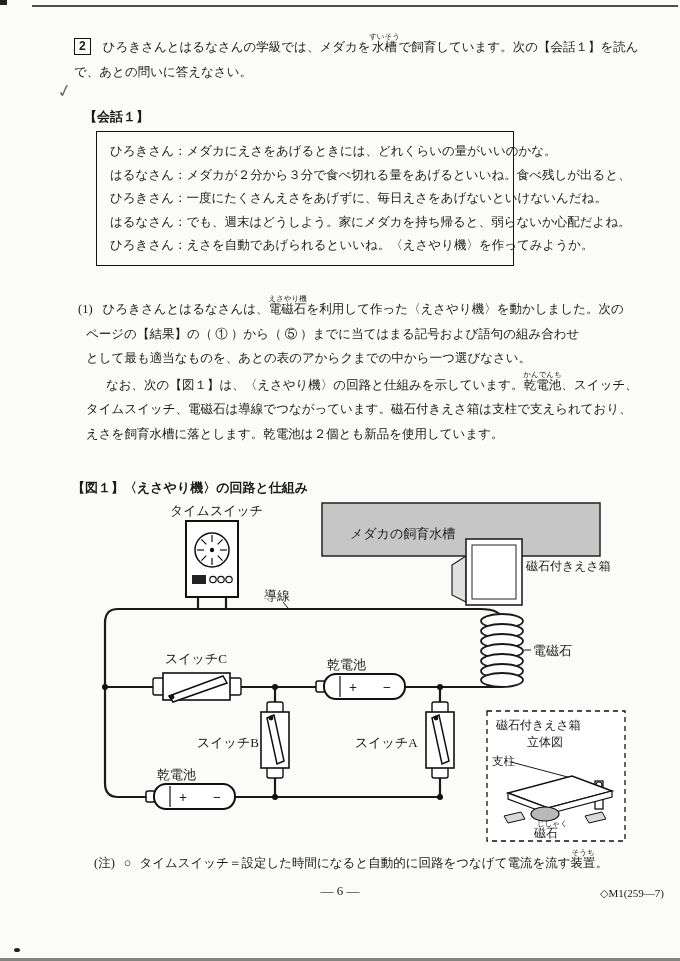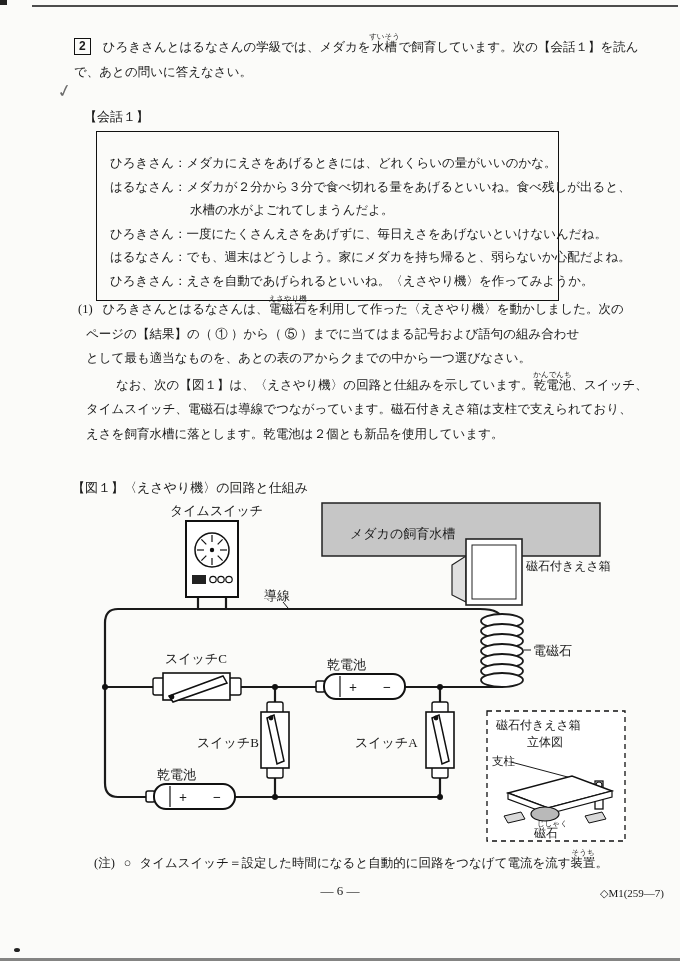--- a/index.html
+++ b/index.html
@@ -20,34 +20,34 @@
     display:inline-block;
     border:1.5px solid #111;
     font-family:"Liberation Sans","DejaVu Sans",sans-serif;
     font-weight:bold;
     font-size:12px;
     line-height:15px;
     padding:0 4px;
     margin-right:9px;
     vertical-align:1px;
   }
-  .section-label { font-size:13px; font-weight:normal; white-space:nowrap; }
+  .section-label { font-size:13px; font-weight:bold; white-space:nowrap; }
 
   .kaiwa-box {
     border:1.8px solid #111;
-    width:463px;
-    padding:20px 13px 7px 13px;
+    width:418px;
+    padding:8px 13px 7px 13px;
     background:transparent;
   }
   .kline { font-size:12.5px; line-height:23.5px; white-space:nowrap; }
   .kline.cont { padding-left:80px; }
 
   .q1-line { font-size:12.5px; line-height:24.5px; white-space:nowrap; }
   .q1-cont { margin-left:8px; }
-  .q1-cont2 { margin-left:38px; }
+  .q1-cont2 { margin-left:28px; }
   .qmark { margin-right:10px; }
 
   .note-line { font-size:12.5px; white-space:nowrap; }
   .note-prefix { margin-right:9px; }
   .note-bullet { margin-right:8px; }
 
   .footer-page { left:0; right:0; top:883px; text-align:center; font-size:13px; }
   .footer-code { right:16px; top:887px; font-size:11px; }
 
   .pen-mark {
@@ -84,21 +84,20 @@
       <span>ひろきさんとはるなさんの学級では、メダカを<ruby>水槽<rt>すいそう</rt></ruby>で飼育しています。次の【会話１】を読ん</span>
     </div>
     <div class="tline">で、あとの問いに答えなさい。</div>
   </div>
 
   <div class="abs section-label" style="left:84px; top:108px;">【会話１】</div>
 
   <div class="abs kaiwa-box" style="left:96px; top:131px;">
     <div class="kline">ひろきさん：メダカにえさをあげるときには、どれくらいの量がいいのかな。</div>
     <div class="kline">はるなさん：メダカが２分から３分で食べ切れる量をあげるといいね。食べ残しが出ると、</div>
-    <div class="kline cont">水槽の水がよごれてしまうんだよ。</div>
     <div class="kline">ひろきさん：一度にたくさんえさをあげずに、毎日えさをあげないといけないんだね。</div>
     <div class="kline">はるなさん：でも、週末はどうしよう。家にメダカを持ち帰ると、弱らないか心配だよね。</div>
     <div class="kline">ひろきさん：えさを自動であげられるといいね。〈えさやり機〉を作ってみようか。</div>
   </div>
 
   <div class="abs" style="left:78px; top:295px;">
     <div class="q1-line">
       <span class="qmark">(1)</span><span>ひろきさんとはるなさんは、<ruby>電磁石<rt>えさやり機</rt></ruby>を利用して作った〈えさやり機〉を動かしました。次の</span>
     </div>
     <div class="q1-line q1-cont">ページの【結果】の（ ① ）から（ ⑤ ）までに当てはまる記号および語句の組み合わせ</div>

